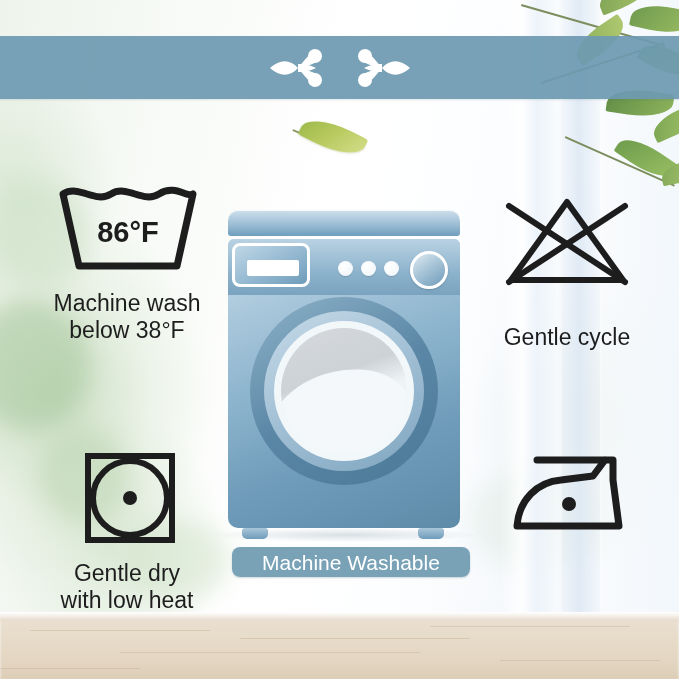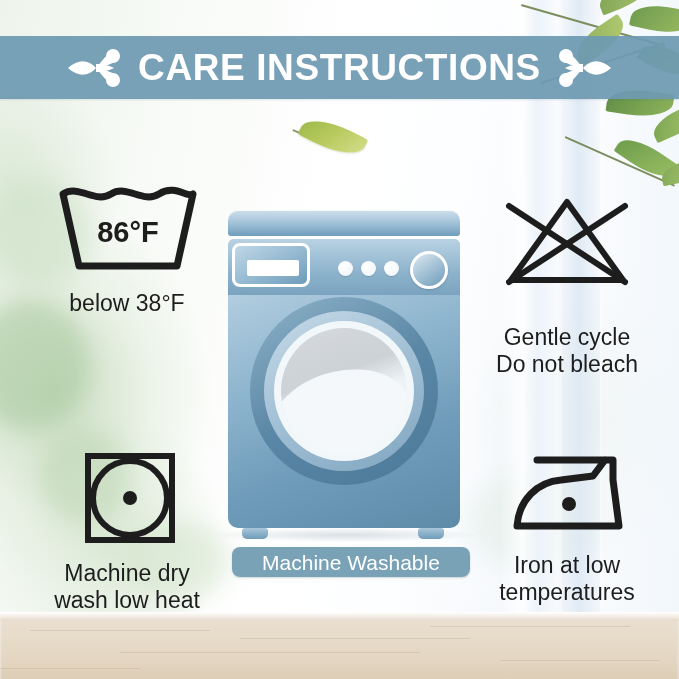--- a/index.html
+++ b/index.html
@@ -213,21 +213,20 @@
         <g fill="#ffffff">
           <path d="M2 23 C12 14, 22 14, 30 23 C22 32, 12 32, 2 23 Z"></path>
           <path d="M30 23 C34 19, 38 12, 44 8 C52 4, 56 10, 51 15 C47 19, 40 20, 34 23 Z"></path>
           <path d="M30 23 C34 27, 38 34, 44 38 C52 42, 56 36, 51 31 C47 27, 40 26, 34 23 Z"></path>
           <circle cx="47" cy="11" r="7"></circle>
           <circle cx="47" cy="35" r="7"></circle>
           <path d="M30 19 C38 19, 44 21, 48 23 C44 25, 38 27, 30 27 Z"></path>
         </g>
       </svg>
     </span>
-    <span class="banner-title">CARE INSTRUCTIONS</span>
     <span class="fleur right">
       <svg width="56" height="46" viewBox="0 0 56 46">
         <g fill="#ffffff">
           <path d="M2 23 C12 14, 22 14, 30 23 C22 32, 12 32, 2 23 Z"></path>
           <path d="M30 23 C34 19, 38 12, 44 8 C52 4, 56 10, 51 15 C47 19, 40 20, 34 23 Z"></path>
           <path d="M30 23 C34 27, 38 34, 44 38 C52 42, 56 36, 51 31 C47 27, 40 26, 34 23 Z"></path>
           <circle cx="47" cy="11" r="7"></circle>
           <circle cx="47" cy="35" r="7"></circle>
           <path d="M30 19 C38 19, 44 21, 48 23 C44 25, 38 27, 30 27 Z"></path>
         </g>
@@ -236,62 +235,58 @@
   </div>
 
   <div class="cell cell-wash">
     <div class="sym">
       <svg width="160" height="96" viewBox="0 0 160 96">
         <path d="M16 14 C32 4, 48 24, 64 14 C80 4, 96 24, 112 14 C128 4, 140 18, 146 14 L130 86 L32 86 Z" fill="none" stroke="#1d1d1d" stroke-width="7" stroke-linejoin="round" stroke-linecap="round"></path>
         <text x="81" y="62" text-anchor="middle" font-family="Liberation Sans, sans-serif" font-size="29" font-weight="700" fill="#1d1d1d">86°F</text>
       </svg>
     </div>
     <div class="cap cap-wash">
+      <div>Machine wash</div>
       <div>below 38°F</div>
     </div>
   </div>
 
   <div class="cell cell-bleach">
     <div class="sym">
       <svg width="160" height="100" viewBox="0 0 160 100">
         <path d="M80 10 L136 88 L24 88 Z" fill="none" stroke="#1d1d1d" stroke-width="6" stroke-linejoin="round"></path>
         <line x1="22" y1="14" x2="138" y2="90" stroke="#1d1d1d" stroke-width="6" stroke-linecap="round"></line>
         <line x1="138" y1="14" x2="22" y2="90" stroke="#1d1d1d" stroke-width="6" stroke-linecap="round"></line>
       </svg>
     </div>
     <div class="cap cap-bleach">
       <div>Gentle cycle</div>
-      <div>Do not bleach</div>
     </div>
   </div>
 
   <div class="cell cell-dry">
     <div class="sym">
       <svg width="106" height="100" viewBox="0 0 106 100">
         <rect x="14" y="8" width="84" height="84" fill="none" stroke="#1d1d1d" stroke-width="6"></rect>
         <circle cx="56" cy="50" r="37" fill="none" stroke="#1d1d1d" stroke-width="6"></circle>
         <circle cx="56" cy="50" r="7" fill="#1d1d1d"></circle>
       </svg>
     </div>
     <div class="cap cap-dry">
-      <div>Machine dry</div>
-      <div>wash low heat</div>
+      <div>Gentle dry</div>
+      <div>with low heat</div>
     </div>
   </div>
 
   <div class="cell cell-iron">
     <div class="sym">
       <svg width="132" height="88" viewBox="0 0 132 88">
         <path d="M36 8 L112 8 L112 28 L118 74 L16 74 C18 48, 36 30, 60 28 L92 24 L104 8" fill="none" stroke="#1d1d1d" stroke-width="7" stroke-linejoin="round" stroke-linecap="round"></path>
         <circle cx="68" cy="52" r="7" fill="#1d1d1d"></circle>
       </svg>
-    </div>
-    <div class="cap cap-iron">
-      <div>Iron at low</div>
-      <div>temperatures</div>
     </div>
   </div>
 
   <div class="wm-shadow"></div>
   <div class="machine">
     <div class="wm-top"></div>
     <div class="wm-body">
       <div class="wm-panel-split"></div>
       <div class="wm-drawer">
         <div class="wm-drawer-slot"></div>

